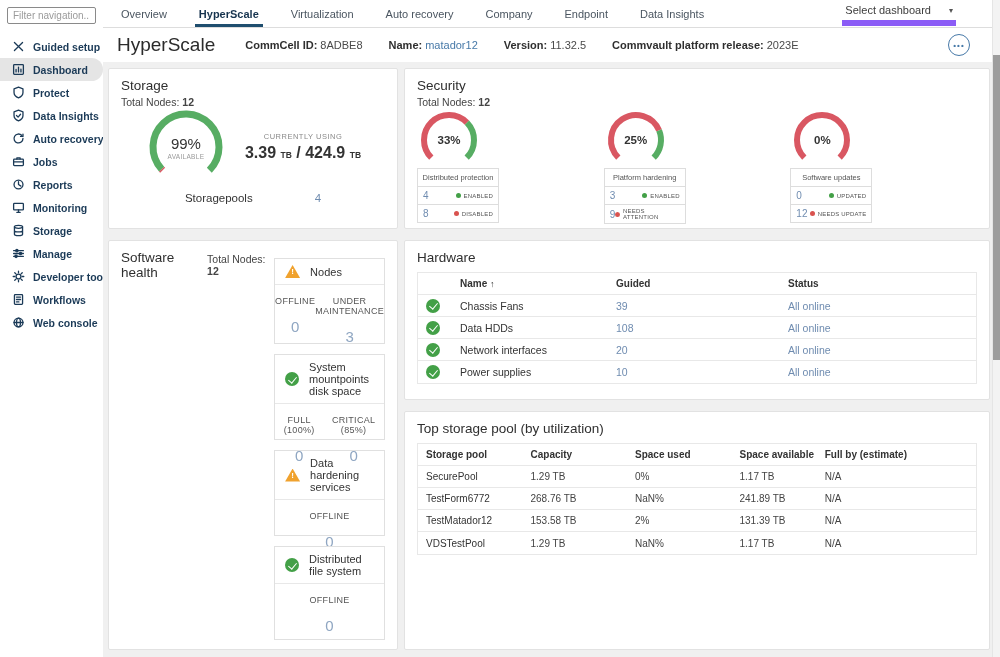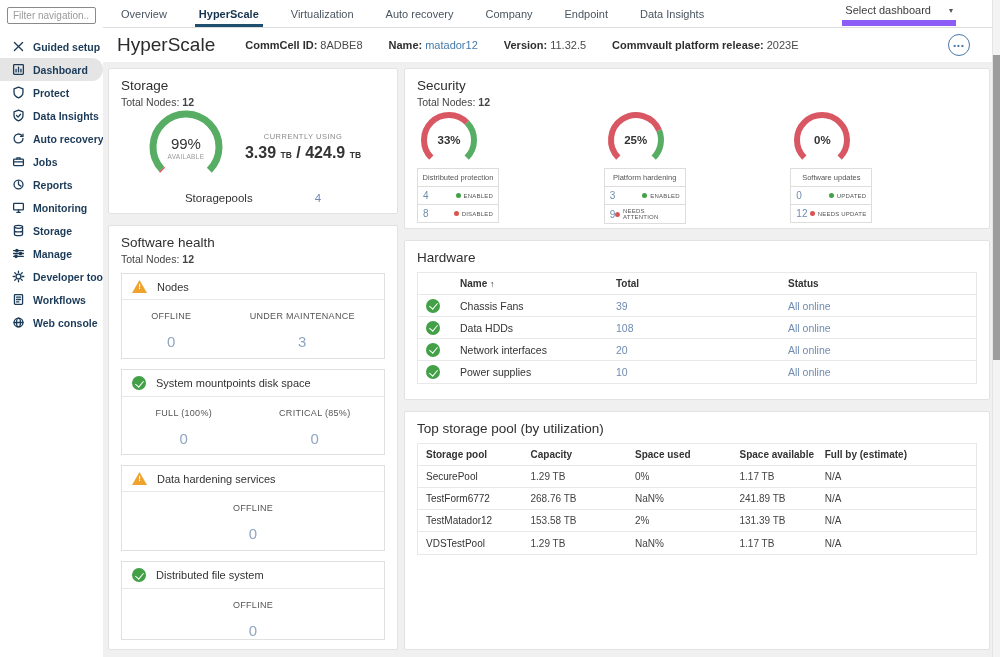--- a/index.html
+++ b/index.html
@@ -69,21 +69,21 @@
   .mini-table .mt-head { font-size:7.5px; color:#555; text-align:center; padding:4px 1px; border-bottom:1px solid #ddd; }
   .mt-row { display:flex; justify-content:space-between; align-items:center; padding:3px 5px; border-bottom:1px solid #ddd; }
   .mt-row:last-child { border-bottom:none; }
   .mt-val { font-size:10px; color:#6f8cb0; cursor:pointer; }
   .mt-status { display:flex; align-items:center; gap:3px; font-size:6px; color:#555; letter-spacing:.2px; }
   .dot { width:5px; height:5px; border-radius:50%; }
   .dot.green { background:#43A047; }
   .dot.red { background:#D9534F; }
 
   
-  .sw-card { flex:1; display:flex; flex-direction:column; }
+  .sw-card { flex:1; display:flex; flex-direction:row; }
   .sw-sections { display:flex; flex-direction:column; gap:10px; margin-top:8px; flex:1; }
   .sw-box { border:1px solid #e0e0e0; height:86px; }
   .sw-box:last-child { flex:1; }
   .sw-box-head { display:flex; align-items:center; gap:10px; padding:6px 10px; border-bottom:1px solid #e8e8e8; }
   .sw-box-title { font-size:11px; color:#333; }
   .sw-stats { display:flex; justify-content:space-around; padding-top:11px; }
   .sw-stat { text-align:center; }
   .sw-stat-label { font-size:9px; color:#555; letter-spacing:.3px; }
   .sw-stat-value { font-size:15px; color:#8fa6c2; margin-top:12px; cursor:pointer; }
 
@@ -469,21 +469,21 @@
 
           </div>
         </div>
 
         <div class="card hw-card">
           <div class="card-title">Hardware</div>
           <div class="tbl">
             <div class="hw-row hw-head">
               <span></span>
               <span><span>Name</span> <span class="sort">↑</span></span>
-              <span>Total</span>
+              <span>Guided</span>
               <span>Status</span>
             </div>
             <div class="hw-row">
               <span class="ic-ok"></span>
               <span class="cell-name">Chassis Fans</span>
               <span class="cell-link">39</span>
               <span class="cell-link">All online</span>
             </div>
             <div class="hw-row">
               <span class="ic-ok"></span>

